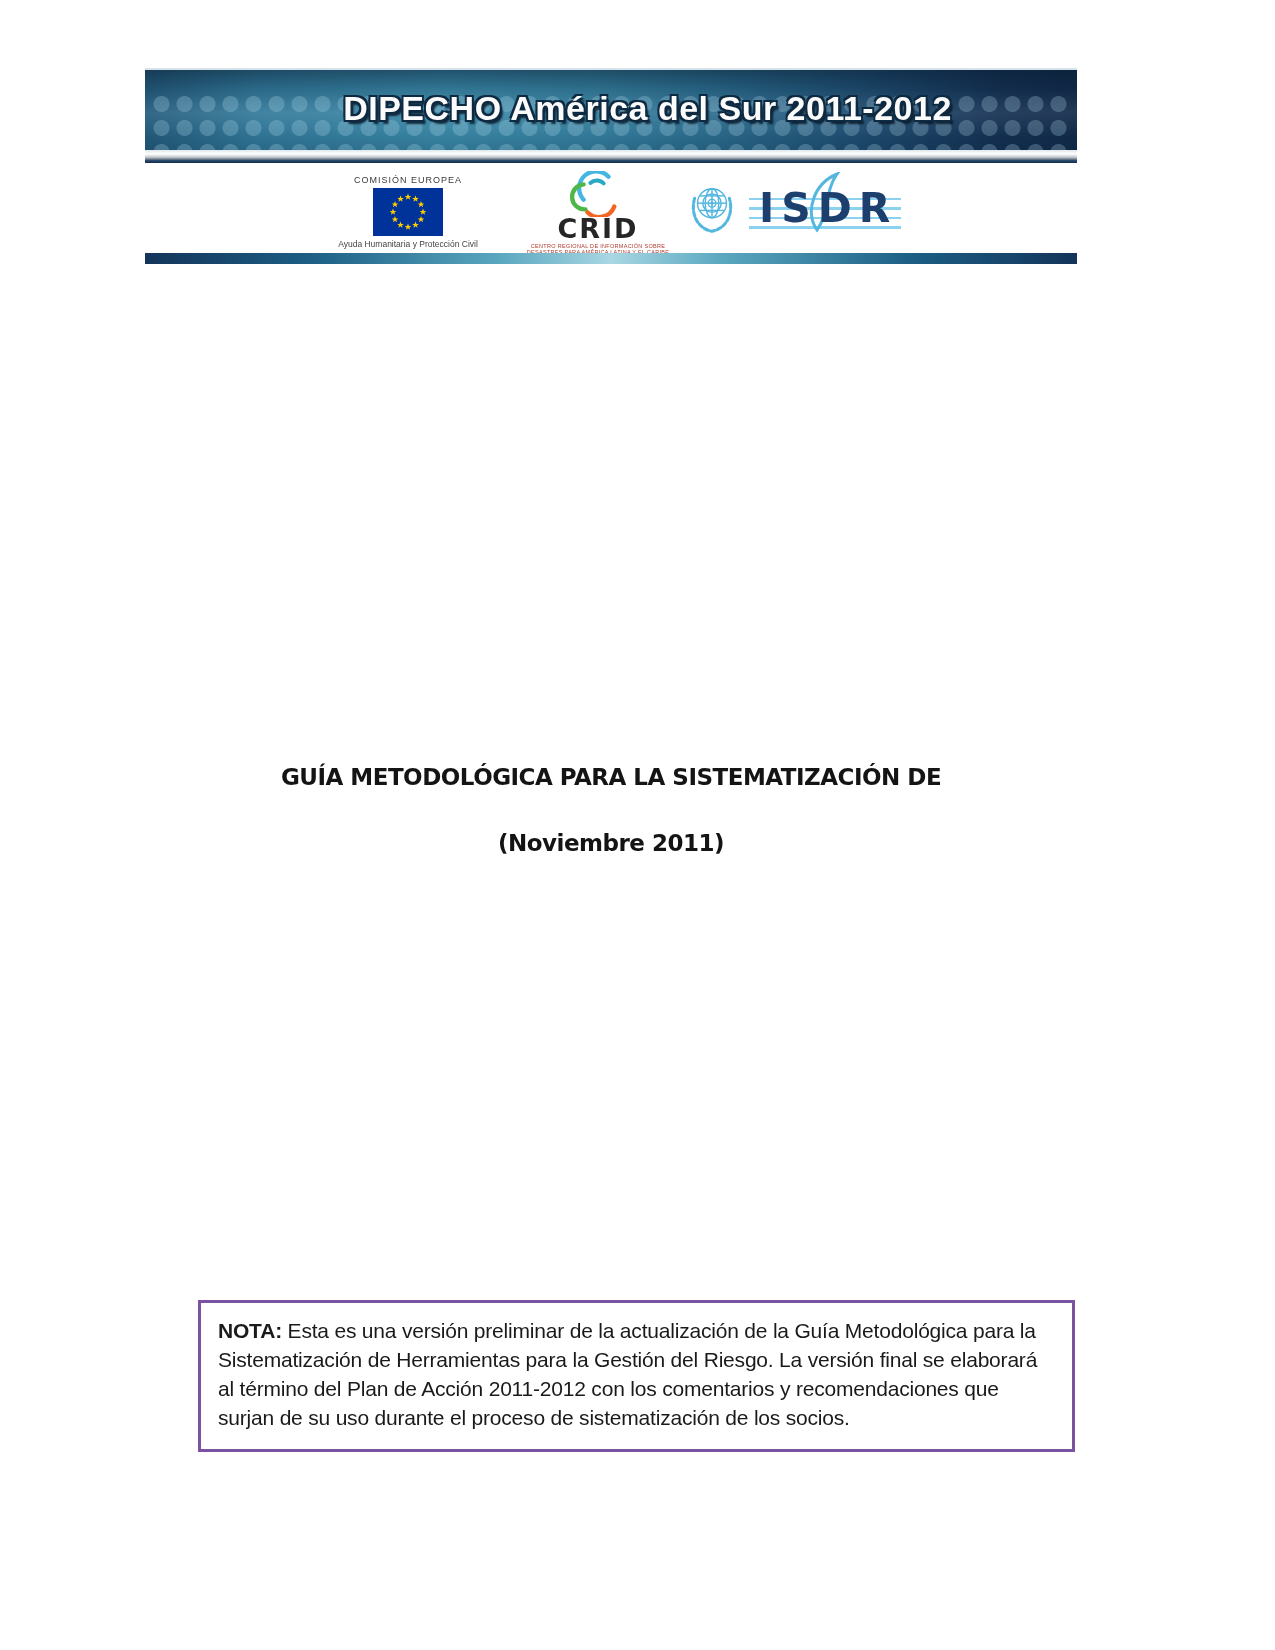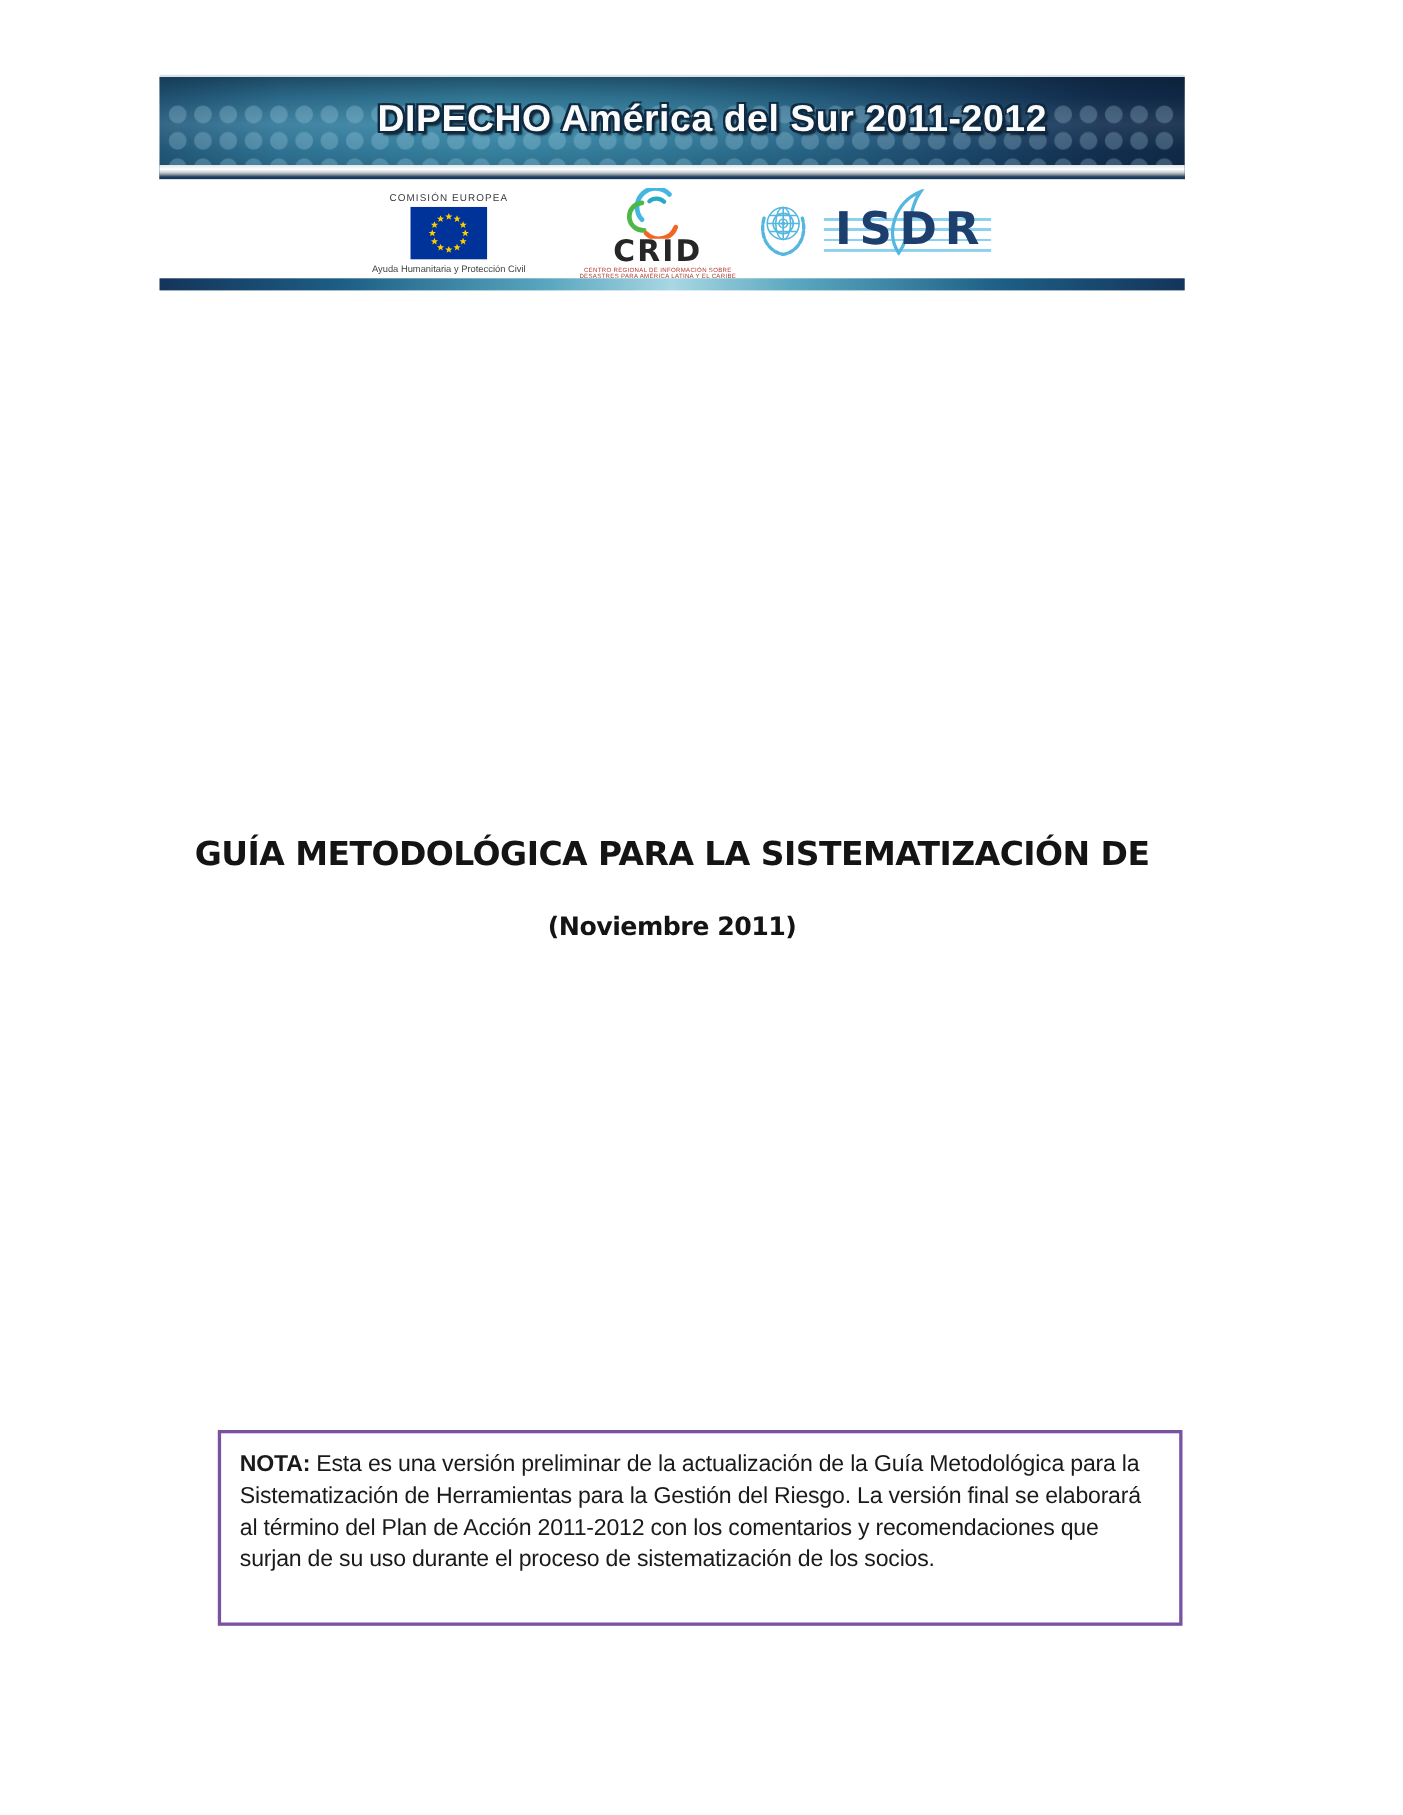--- a/index.html
+++ b/index.html
@@ -58,25 +58,25 @@
   
   .grad-bar{
     position:absolute;left:145px;top:253px;width:932px;height:11px;
     background:linear-gradient(90deg,#14345a 0%,#1d5f85 18%,#5aa7c0 38%,#a9d7e3 50%,#5aa7c0 62%,#1d5f85 82%,#14345a 100%);
   }
   
   .title-block{
     position:absolute;left:145px;top:757px;width:932px;text-align:center;
     font-family:"DejaVu Sans",sans-serif;color:#141414;
   }
-  .title-line{font-size:30px;font-weight:bold;line-height:40px;letter-spacing:-0.5px;white-space:nowrap;}
+  .title-line{font-size:23px;font-weight:bold;line-height:40px;letter-spacing:-0.5px;white-space:nowrap;}
   .title-date{font-size:23px;font-weight:bold;margin-top:33px;letter-spacing:-0.5px;}
   
   .note-box{
-    position:absolute;left:198px;top:1300px;width:877px;height:178px;box-sizing:border-box;
+    position:absolute;left:198px;top:1300px;width:877px;height:152px;box-sizing:border-box;
     border:3px solid #7b51a1;padding:13px 17px;background:#fff;
   }
   .note-text{
     margin:0;font-size:21px;line-height:29px;color:#1a1a1a;letter-spacing:-0.2px;
     font-family:"Liberation Sans",sans-serif;
   }
   .note-text b{font-weight:bold;}
 </style>
 </head>
 <body>

